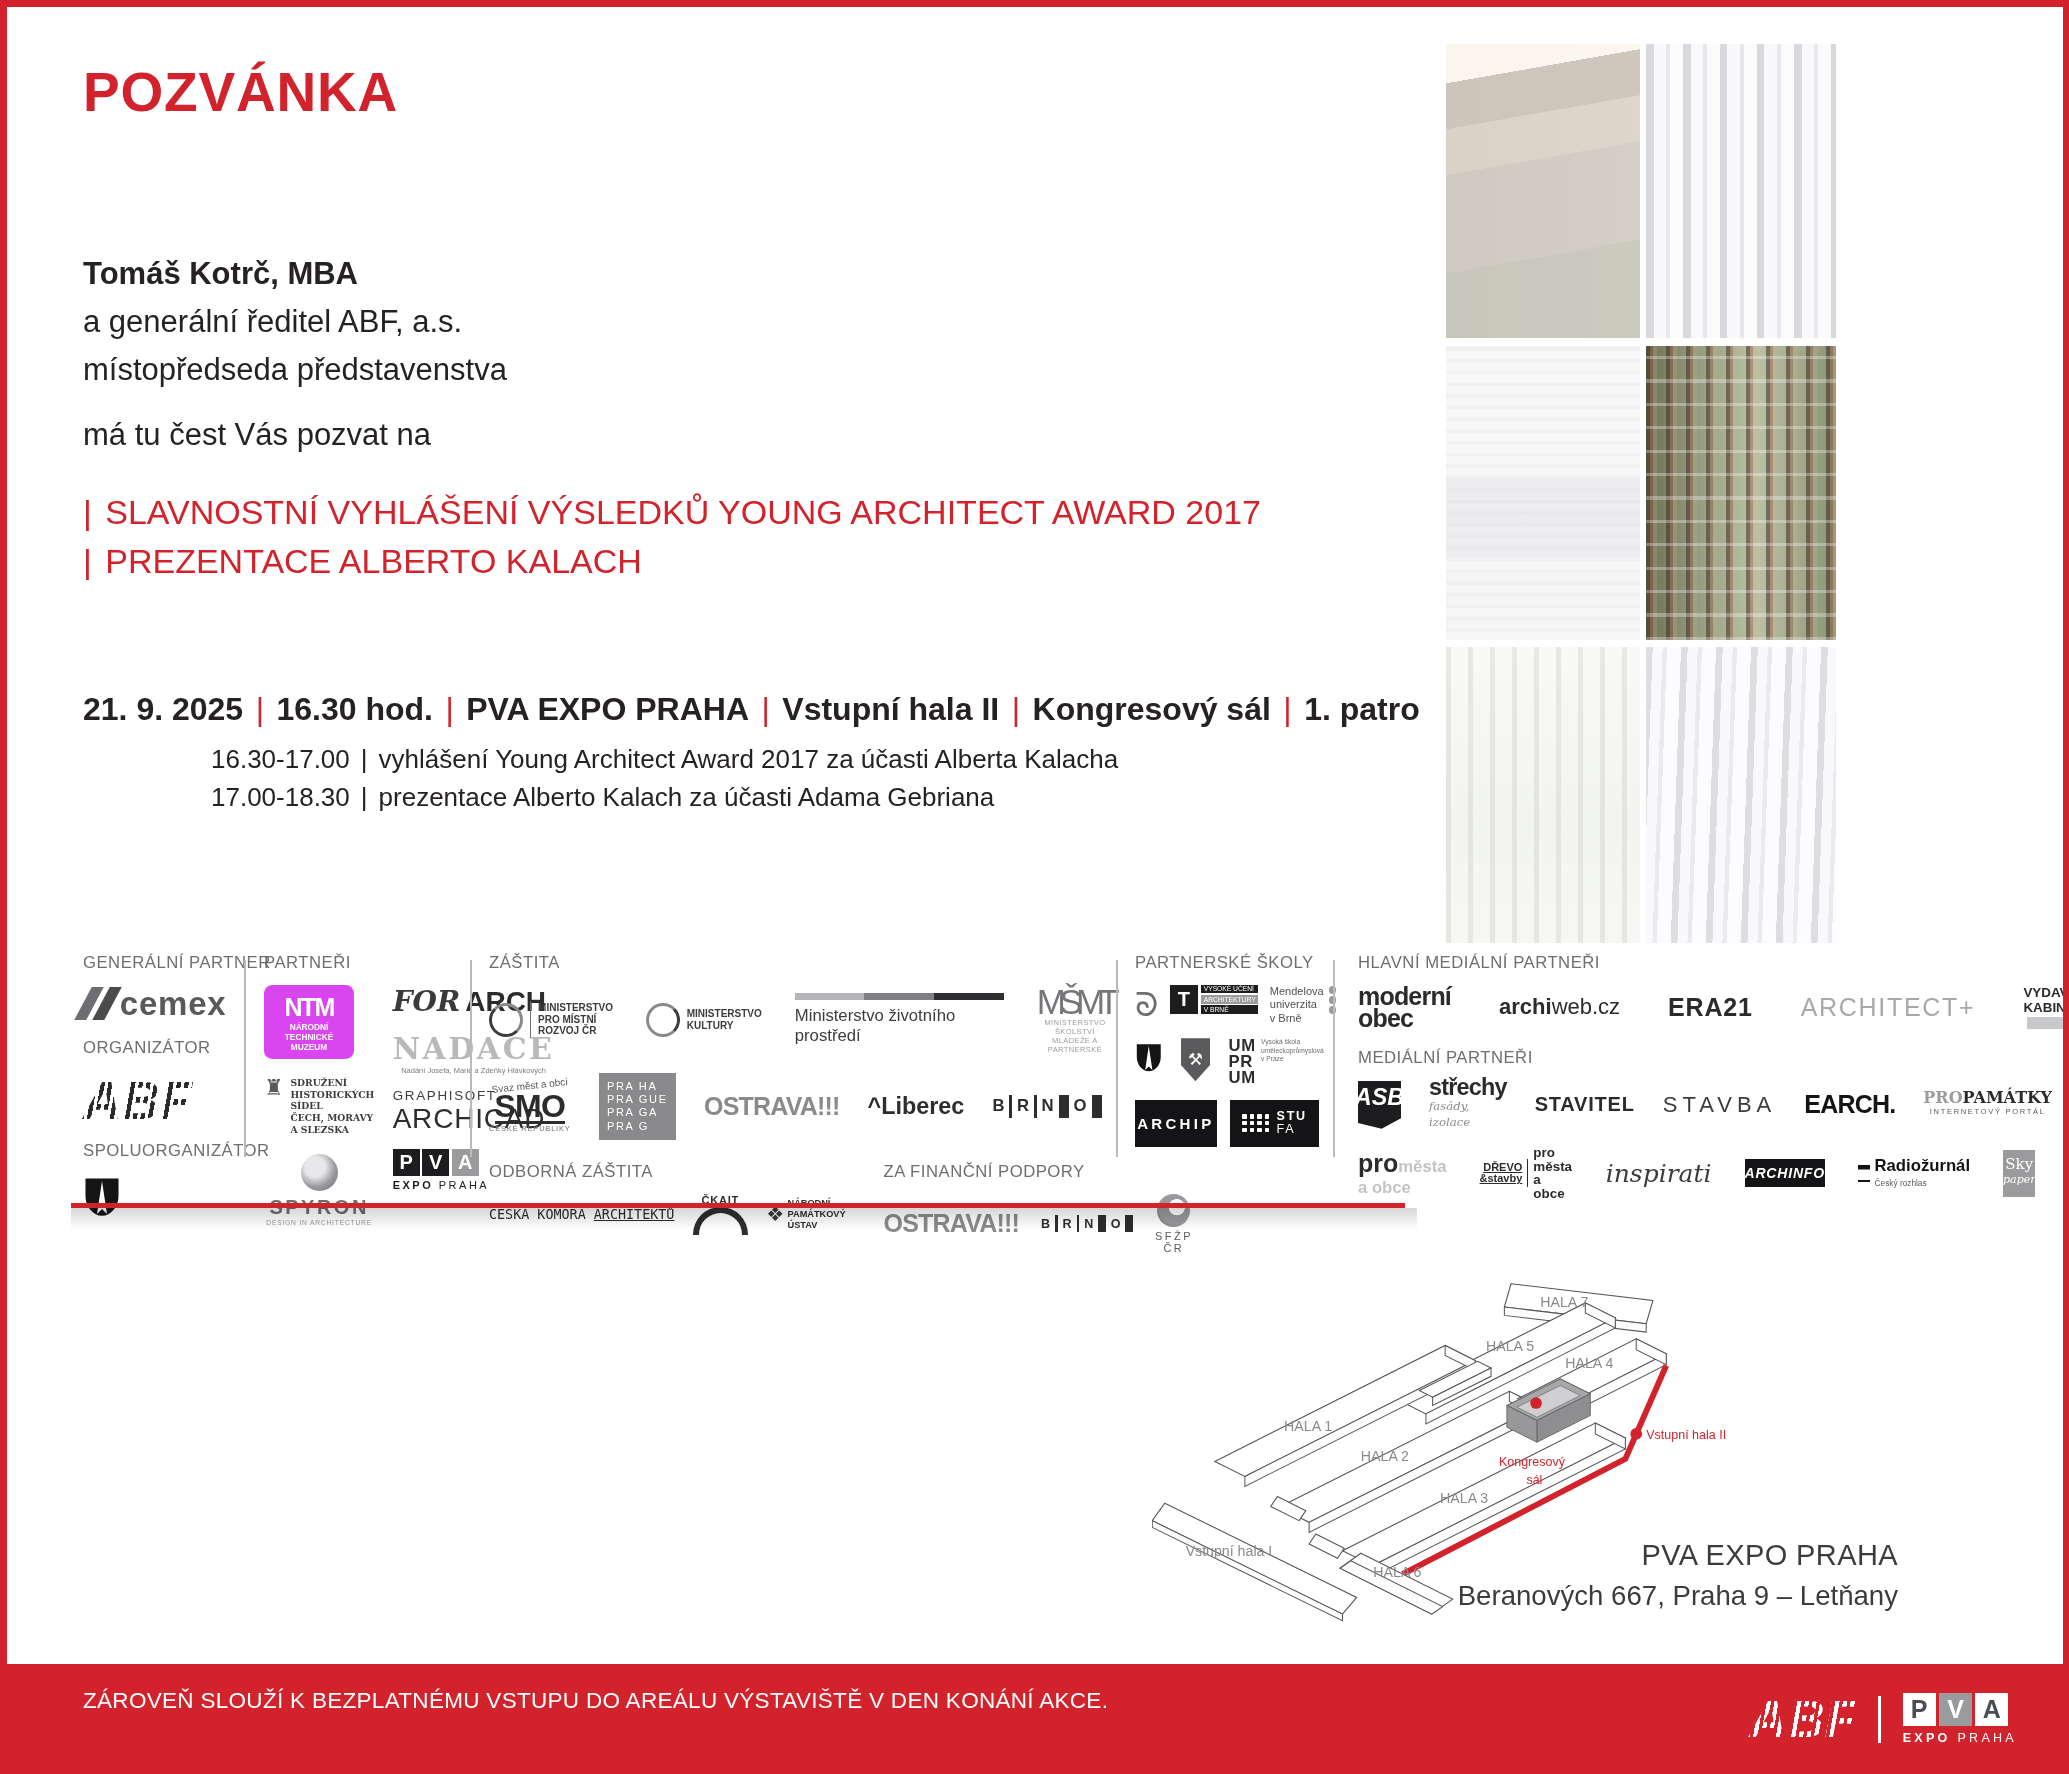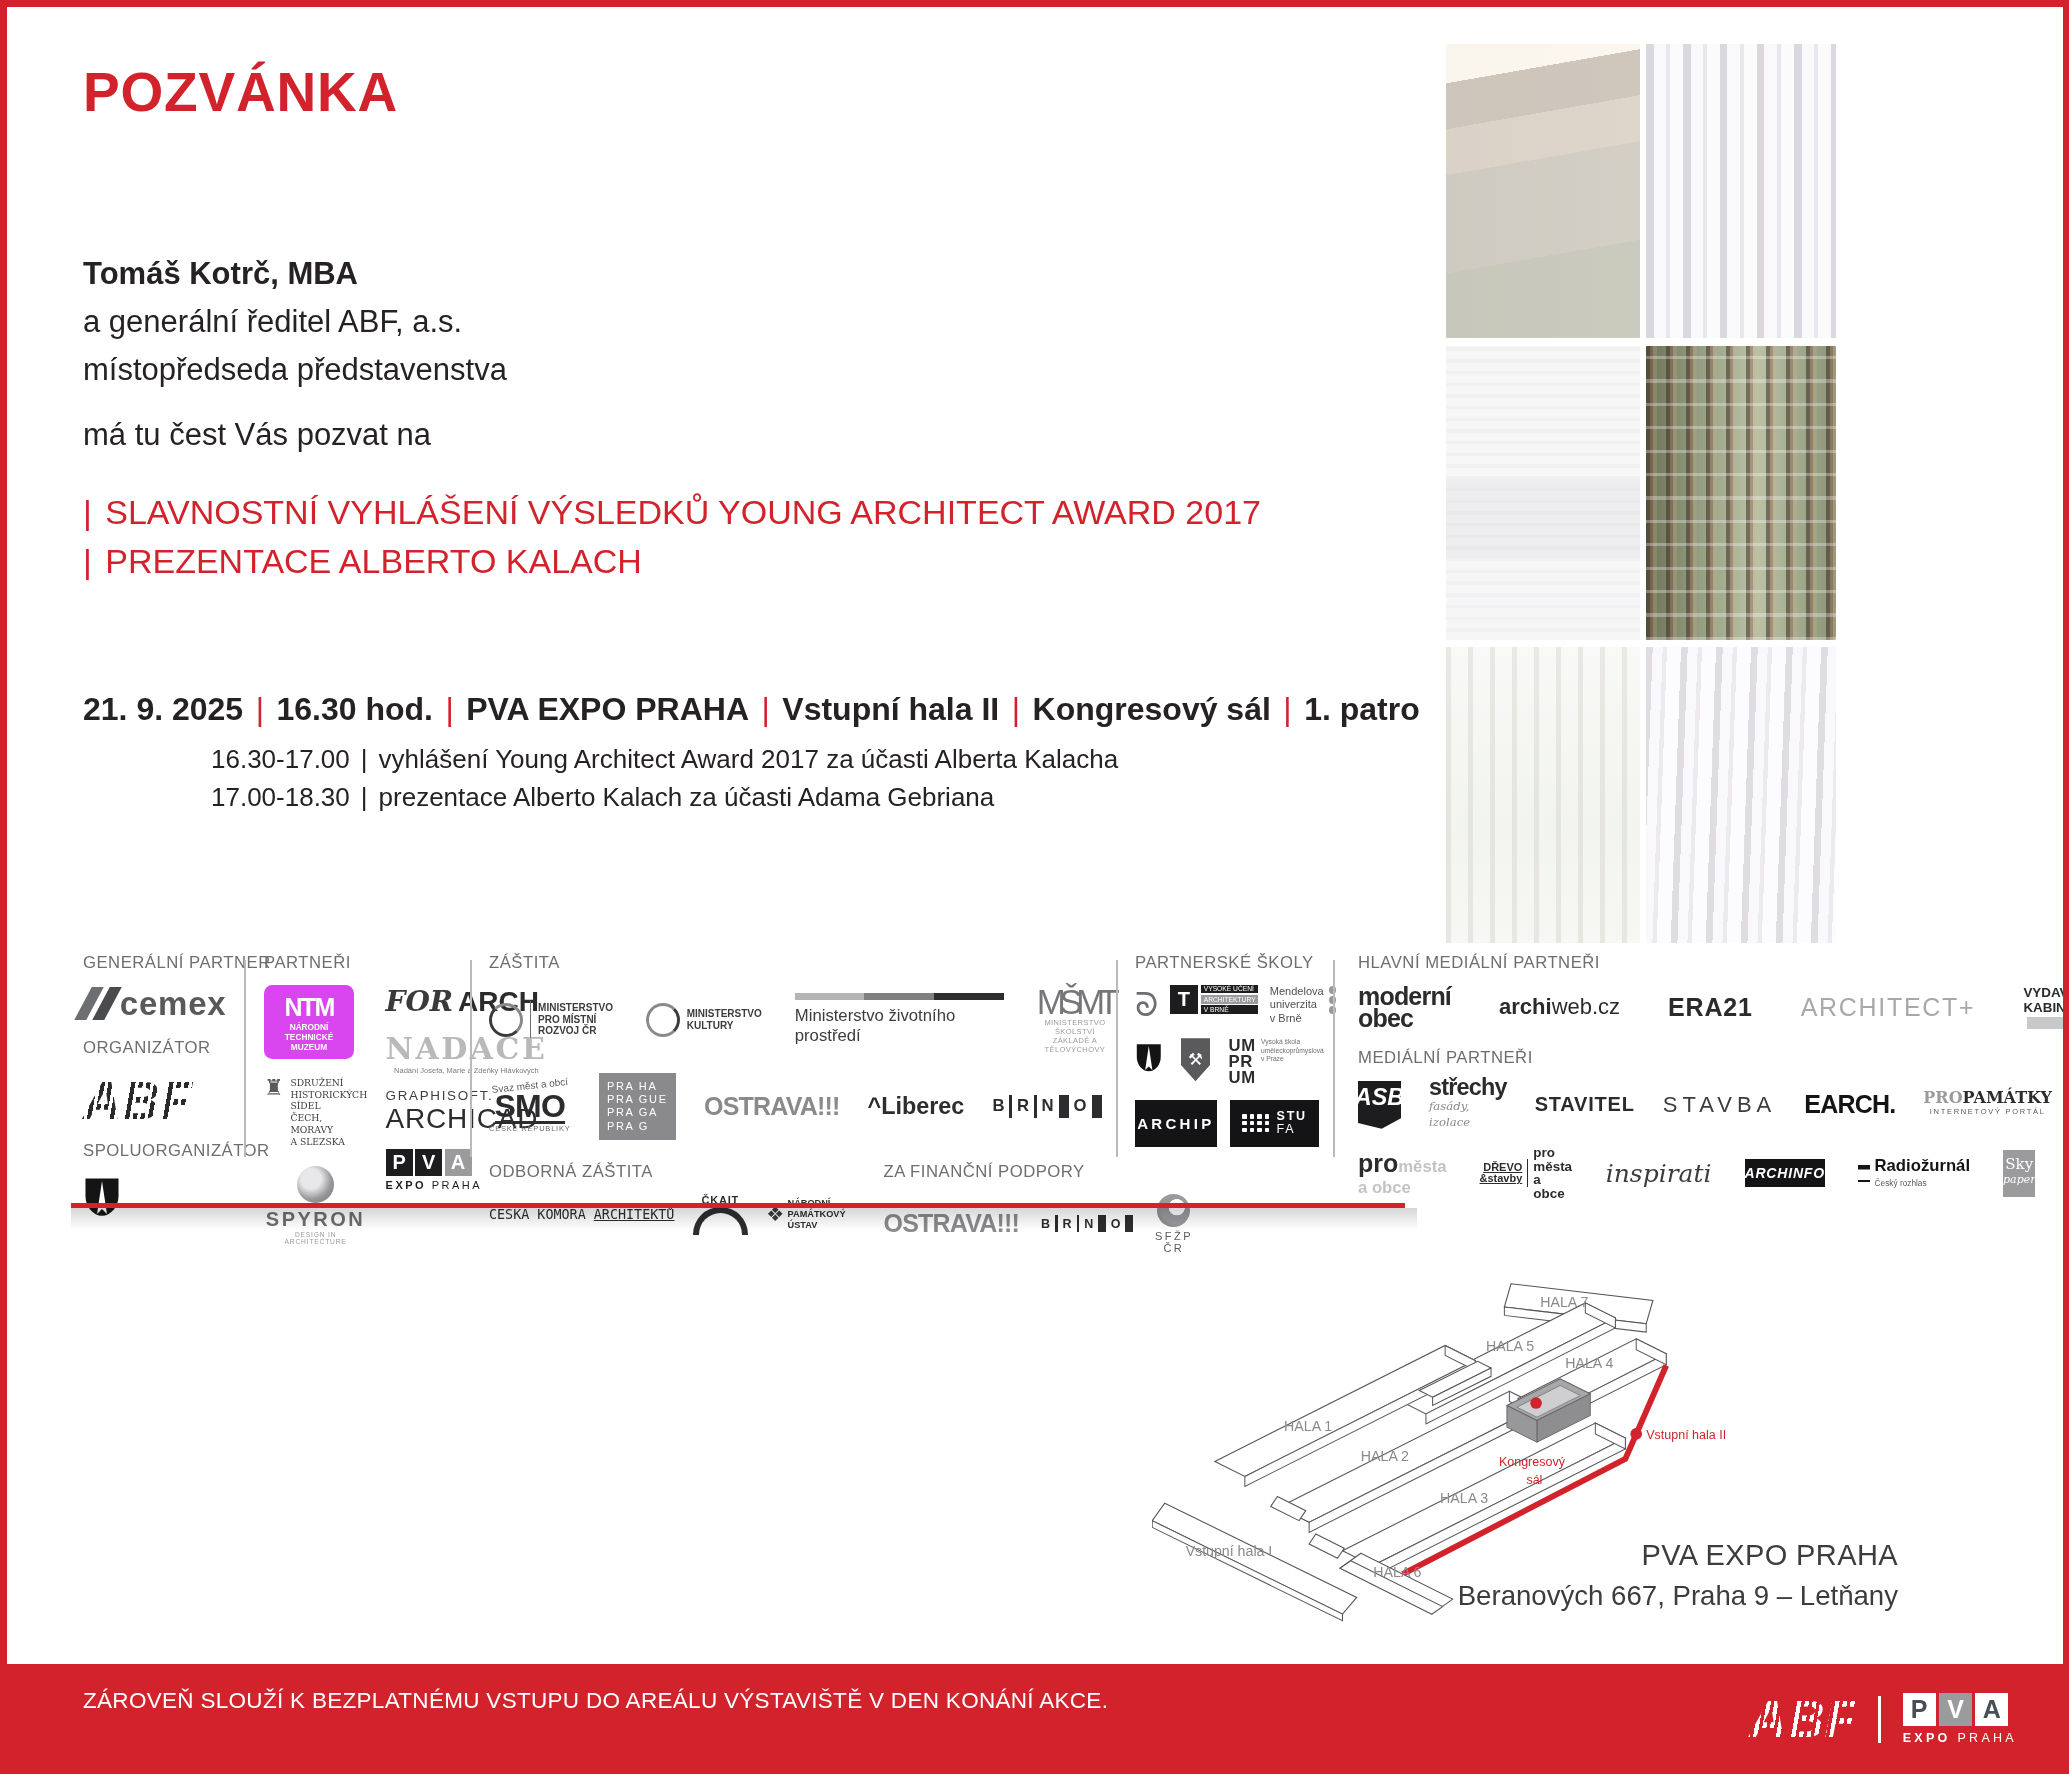--- a/index.html
+++ b/index.html
@@ -66,21 +66,21 @@
   .ntm .mono{font-size:25px;font-weight:900;letter-spacing:-1.7px;}
   .ntm .cap{font-size:8.3px;font-weight:700;line-height:10px;}
   .forarch{white-space:nowrap;}
   .forarch .f{font-family:"DejaVu Serif",serif;font-style:italic;font-size:28px;font-weight:700;color:#3a3a3a;}
   .forarch .a{font-size:28px;font-weight:800;color:#2b2b2b;margin-left:5px;}
   .nadace{text-align:center;}
   .nadace .m{font-family:"DejaVu Serif",serif;font-size:30px;letter-spacing:2.5px;color:#b9b9bb;font-weight:700;}
   .nadace .s{font-size:7.5px;color:#7c7c7e;}
   .shs{display:flex;gap:6.7px;align-items:flex-start;}
   .shs .glyph{font-size:22px;color:#5a5a5c;line-height:22px;}
-  .shs .t1{font-size:9.2px;font-weight:400;color:#3c3c3e;line-height:11.7px;font-family:"DejaVu Serif",serif;}
+  .shs .t1{font-size:9.2px;font-weight:700;color:#3c3c3e;line-height:11.7px;font-family:"DejaVu Serif",serif;}
   .graphisoft .g1{font-size:13.4px;letter-spacing:1.7px;color:#3f3f41;}
   .graphisoft .g2{font-size:28px;color:#2d2d2f;letter-spacing:0.8px;}
   .spyron{text-align:center;}
   .spyron .ball{width:37px;height:37px;margin:0 auto 5px auto;border-radius:50%;
       background:radial-gradient(circle at 38% 35%, #e8e8ea 0 30%, #9a9a9e 60%, #6e6e72);}
   .spyron .m{font-size:20px;font-weight:700;letter-spacing:2.5px;color:#6e6e71;}
   .spyron .s{font-size:6.7px;letter-spacing:0.8px;color:#9a9a9d;}
   .pvalogo{display:inline-block;text-align:left;}
   .pvalogo .boxes{display:flex;gap:2.5px;}
   .pvalogo .bx{width:27px;height:27px;display:flex;align-items:center;justify-content:center;
@@ -321,21 +321,21 @@
       <div class="mzp">
         <div class="bars">
             <div class="b1"></div>
             <div class="b2"></div>
             <div class="b3"></div>
           </div>
         <div class="tx">Ministerstvo životního prostředí</div>
       </div>
       <div class="msmt">
         <div class="sig">MŠMT</div>
-        <div class="cap"><span>MINISTERSTVO ŠKOLSTVÍ</span><br><span>ZÁKLADĚ A TĚLOVÝCHOVY</span></div>
+        <div class="cap"><span>MINISTERSTVO ŠKOLSTVÍ</span><br><span>MLÁDEŽE A PARTNERSKÉ</span></div>
       </div>
     </div>
     <div class="lrow" style="margin-top:18.4px;gap:28px;">
       <div class="smo">
         <div class="arc">Svaz měst a obcí</div>
         <div class="sig">SMO</div>
         <div class="sub">ČESKÉ REPUBLIKY</div>
       </div>
       <div class="prahabox">
         <div>PRA HA</div>

